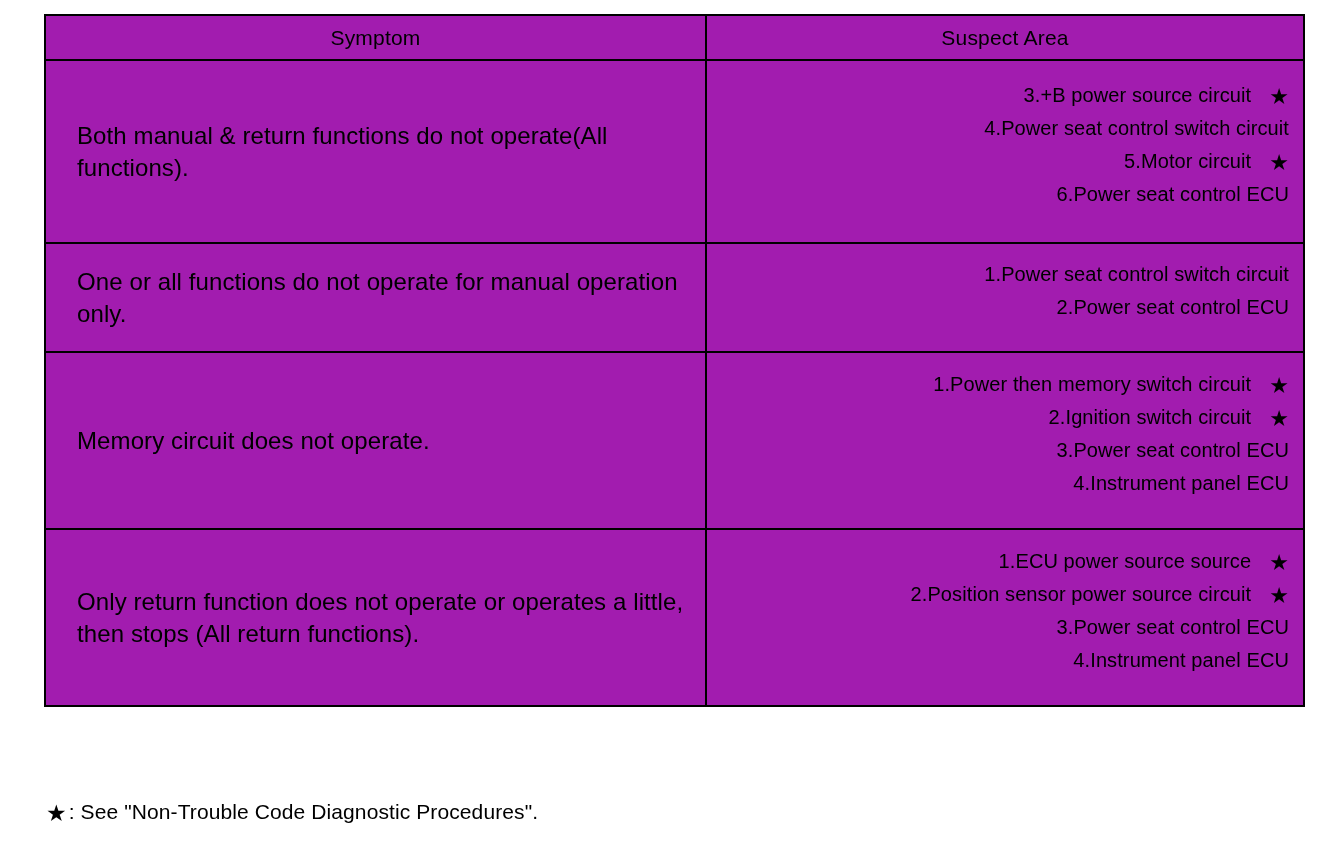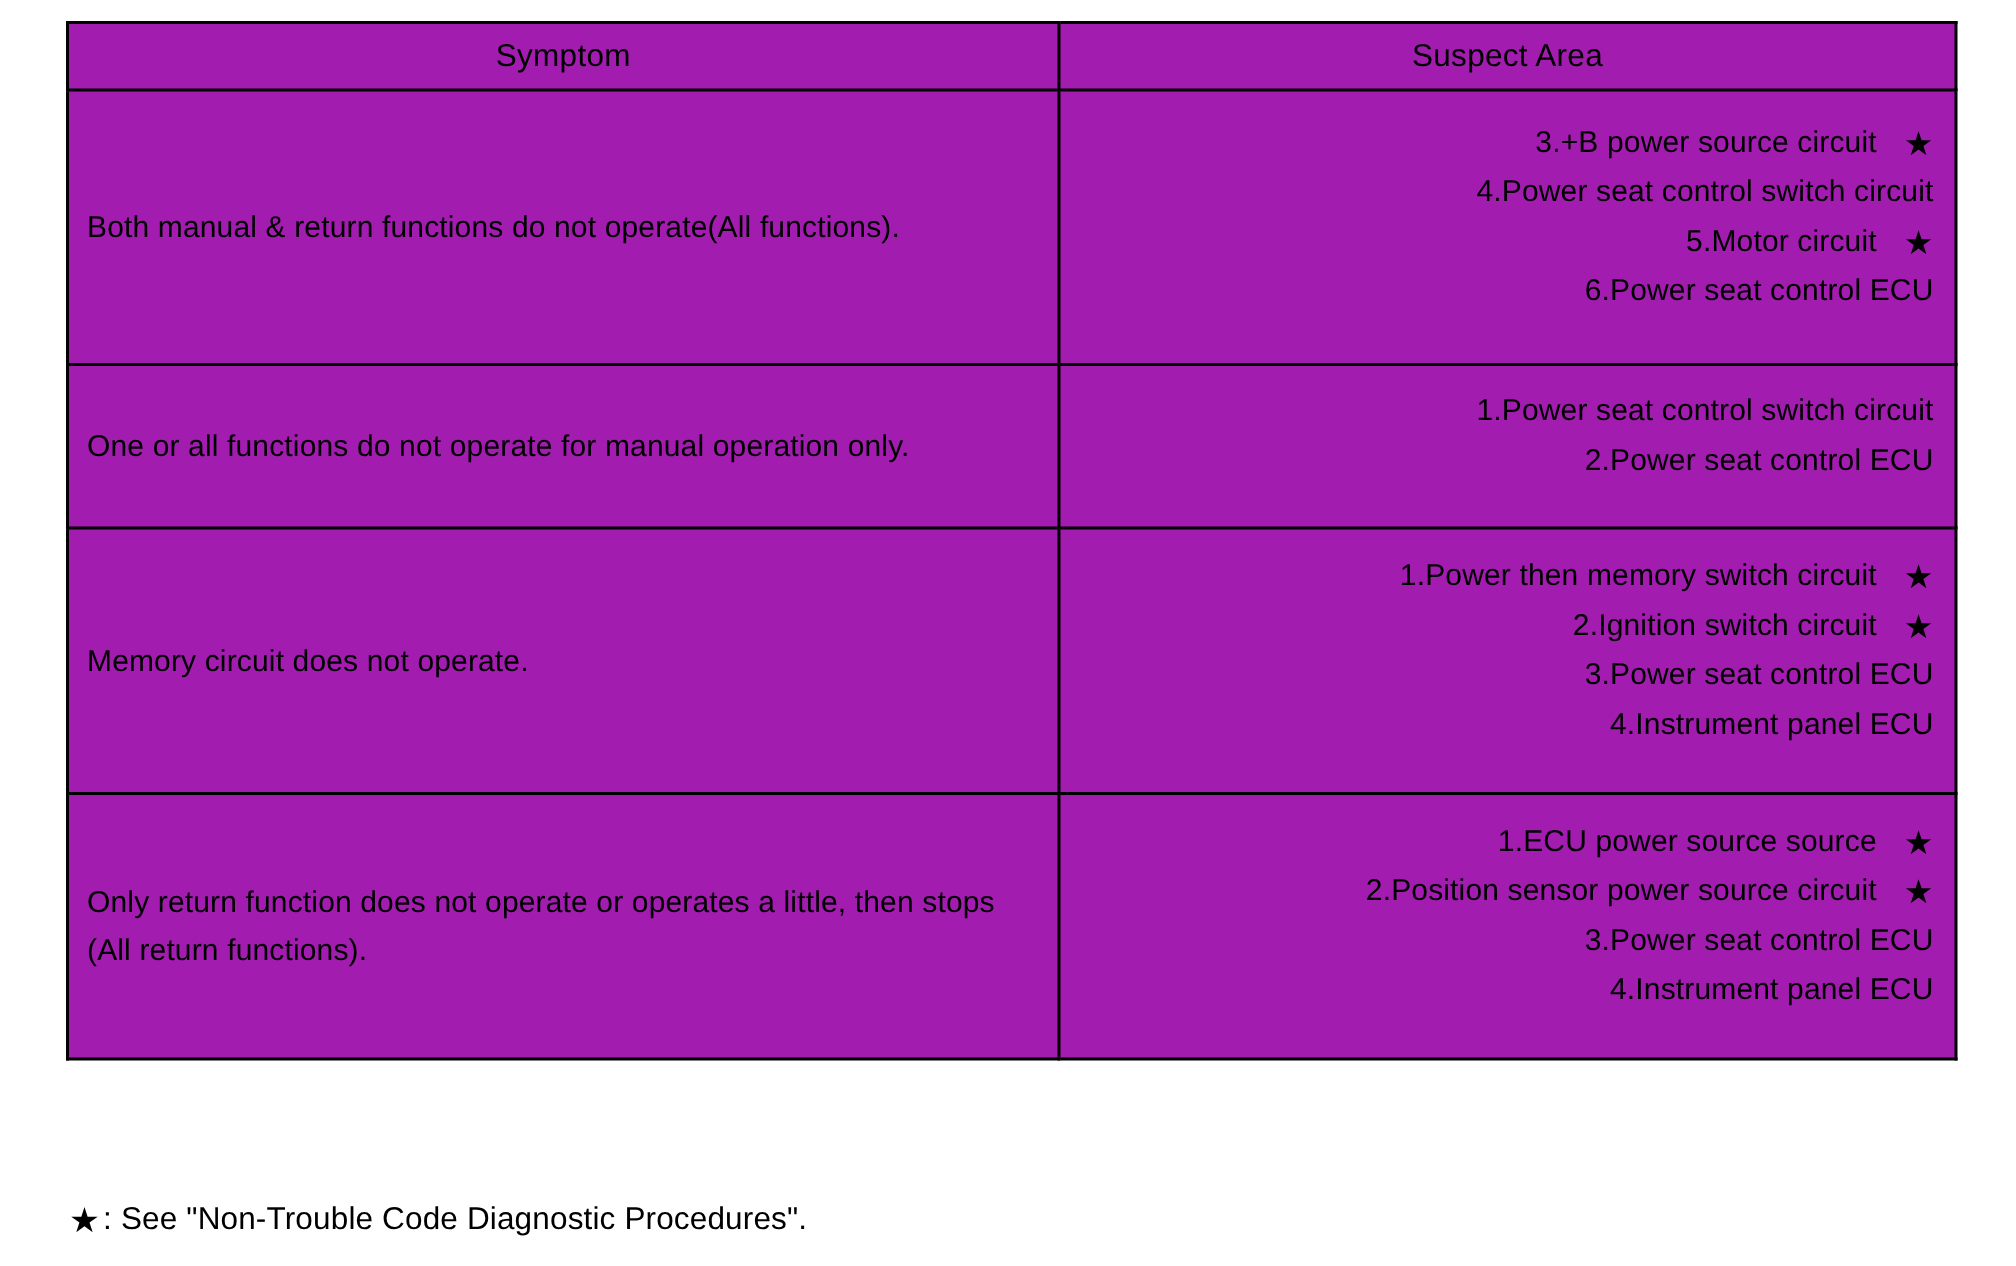--- a/index.html
+++ b/index.html
@@ -51,23 +51,24 @@
   }
   td.symptom-cell {
     padding: 10px 14px 10px 12px;
   }
   td.suspect-cell {
     padding: 10px 14px 24px 12px;
     vertical-align: middle;
     text-align: right;
   }
   .symptom-text {
-    font-size: 20px;
+    font-size: 24px;
     line-height: 32px;
     letter-spacing: 0.1px;
+    margin-left: 19px;
   }
   .suspect-list {
     list-style: none;
     margin: 0;
     padding: 0;
   }
   .suspect-list li {
     font-size: 20px;
     line-height: 33px;
     white-space: nowrap;

